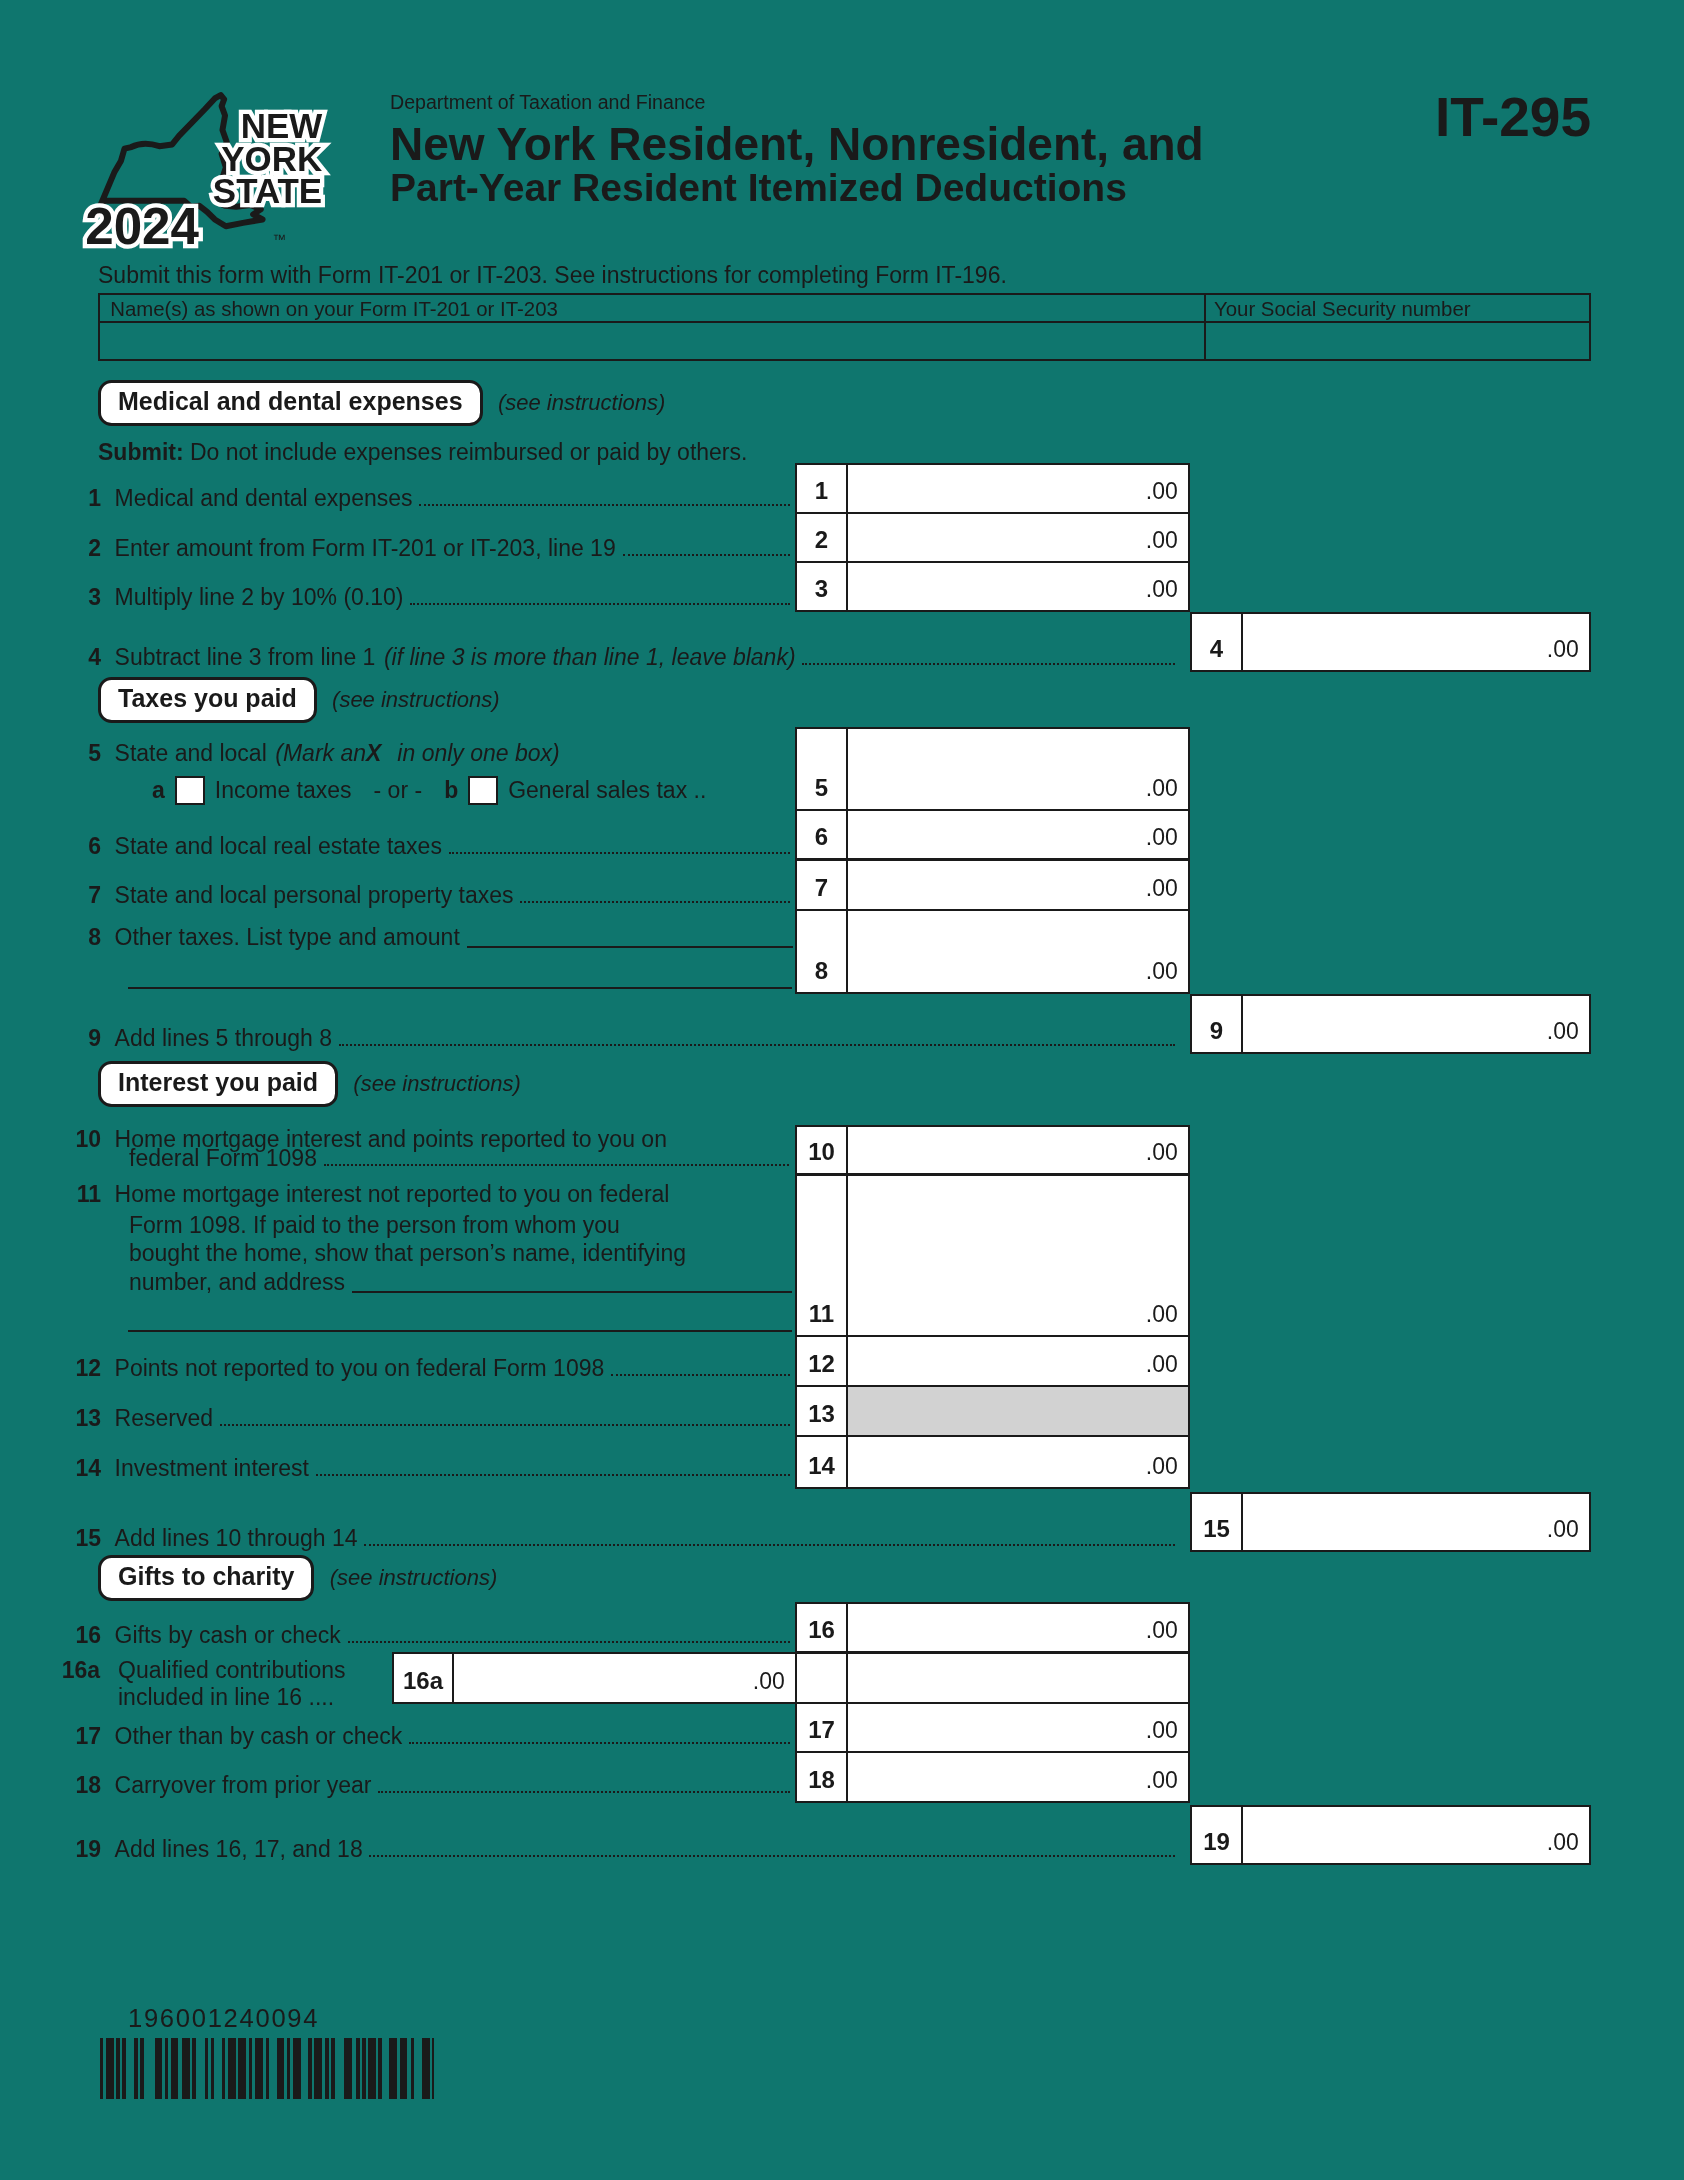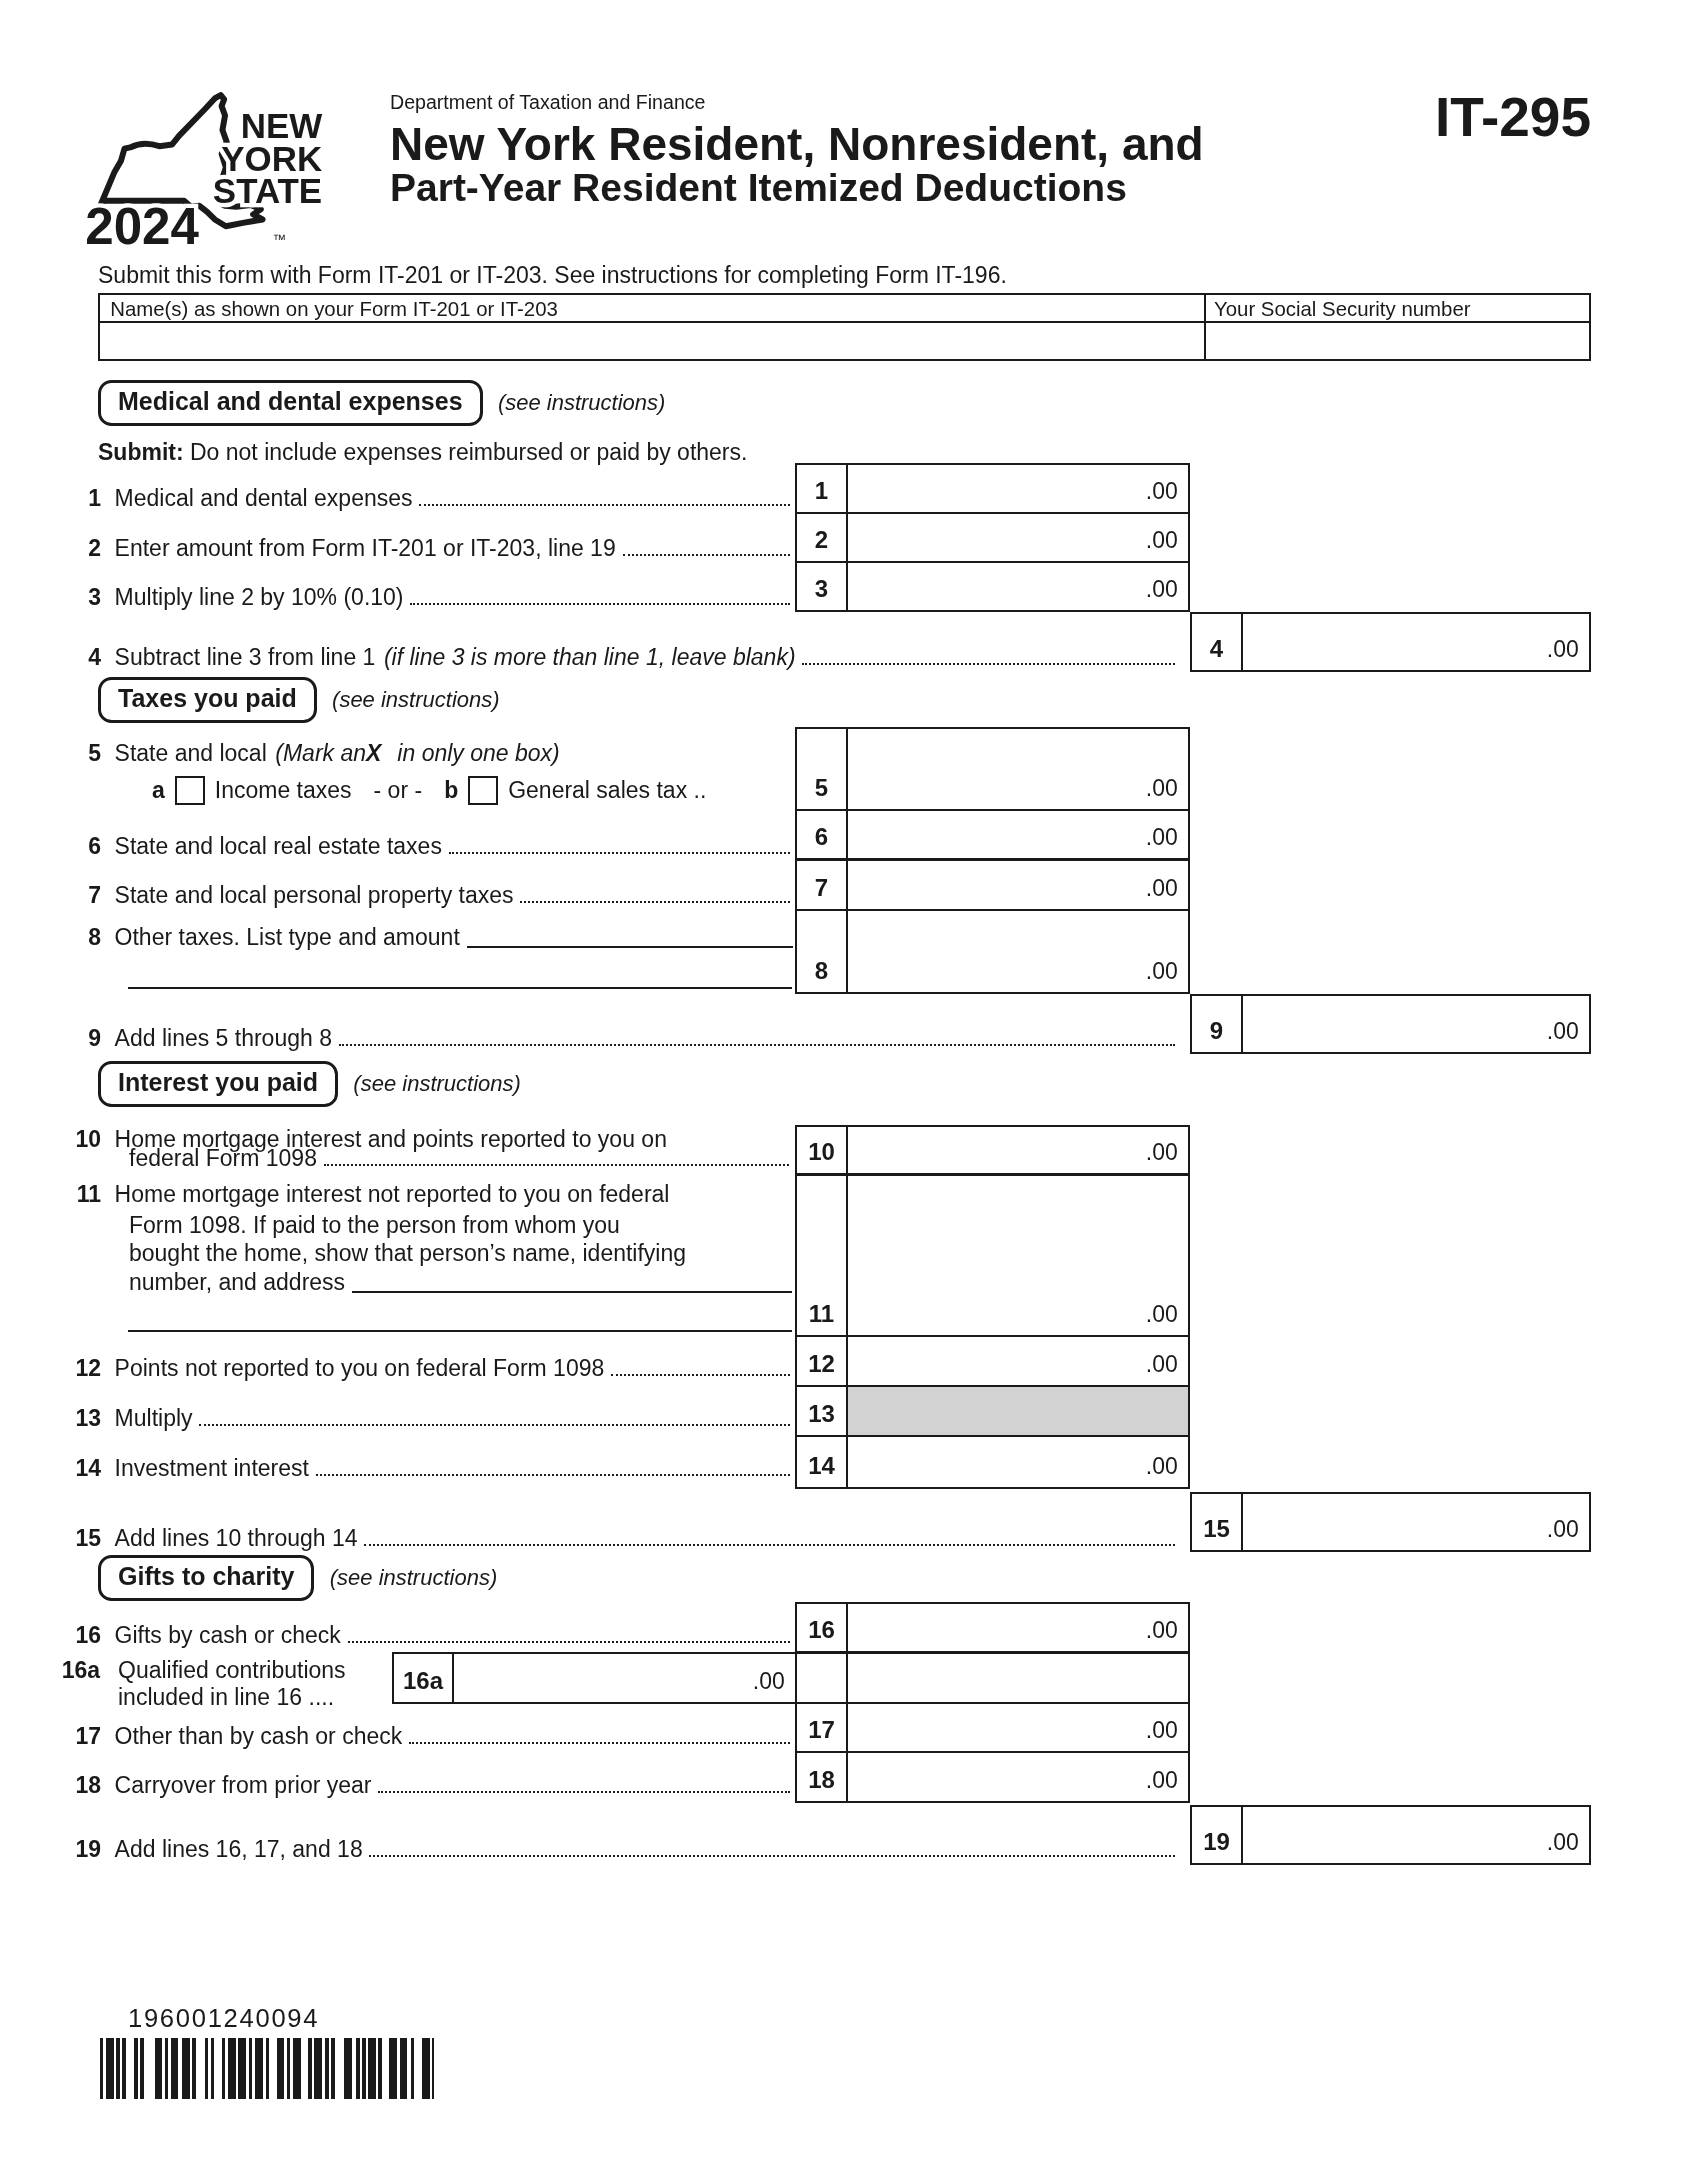--- a/index.html
+++ b/index.html
@@ -1,16 +1,16 @@
 <!DOCTYPE html>
 <html style="font-size:13.6px"><head>
 <meta charset="utf-8">
 <style>
   html,body{margin:0;padding:0;background:#888;}
-  .page{position:relative;width:1685px;height:2181px;background:#ffffff;
+  .page{position:relative;width:1685px;height:2181px;background:#0f766e;
         font-family:"Liberation Sans",sans-serif;color:#1a1a1a;overflow:hidden;margin:0 auto;}
   .abs{position:absolute;}
   .t{position:absolute;font-size:23px;line-height:1.25;white-space:nowrap;}
   .bold{font-weight:700;}
   
   .rowlab{position:absolute;display:flex;align-items:flex-end;font-size:23px;white-space:nowrap;}
   .rowlab .n{flex:none;width:41px;text-align:right;font-weight:700;margin-right:13.6px;}
   .rowlab .lab{flex:none;}
   .rowlab .iti{flex:none;font-style:italic;margin-left:8.5px;}
   .leader{flex:1;border-bottom:2.6px dotted #1a1a1a;margin:0 3.4px 6px 6.8px;height:0;min-width:15.3px;}
@@ -226,21 +226,21 @@
   </div>
   <div class="abs" style="left:128px;top:1296px;width:664px;height:34px;border-bottom:2.1px solid #1a1a1a"></div>
 
   <div class="rowlab" style="left:60px;top:1346px;width:733px;height:36px">
     <span class="n">12</span>
     <span class="lab">Points not reported to you on federal Form 1098</span>
     <span class="leader"></span>
   </div>
   <div class="rowlab" style="left:60px;top:1396px;width:733px;height:36px">
     <span class="n">13</span>
-    <span class="lab">Multiply</span>
+    <span class="lab">Reserved</span>
     <span class="leader"></span>
   </div>
   <div class="rowlab" style="left:60px;top:1446px;width:733px;height:36px">
     <span class="n">14</span>
     <span class="lab">Investment interest</span>
     <span class="leader"></span>
   </div>
 
   <div class="box" style="left:795px;top:1125px;width:395px;height:50px">
     <div class="nc" style="width:49px">10</div>

